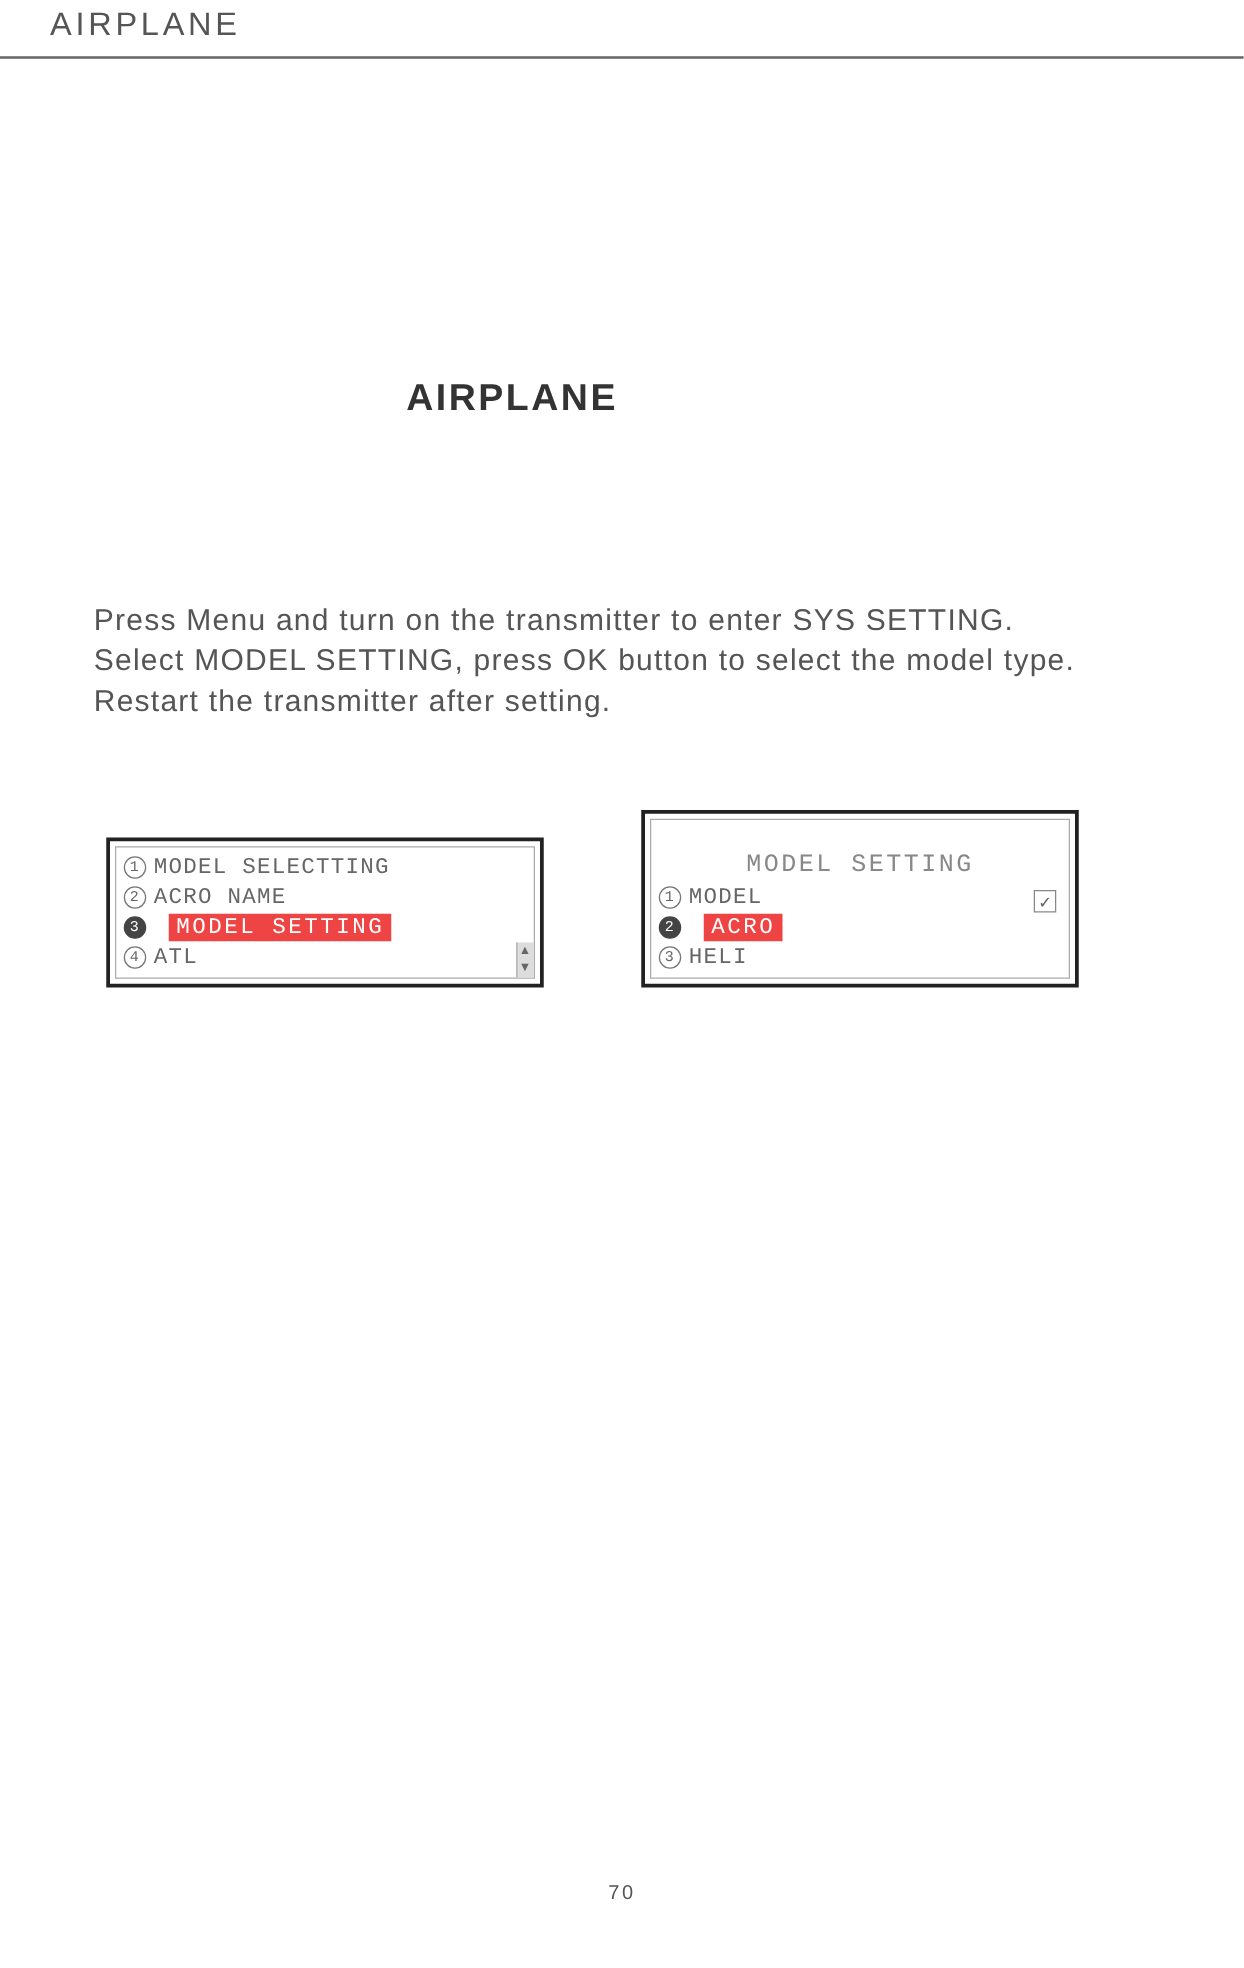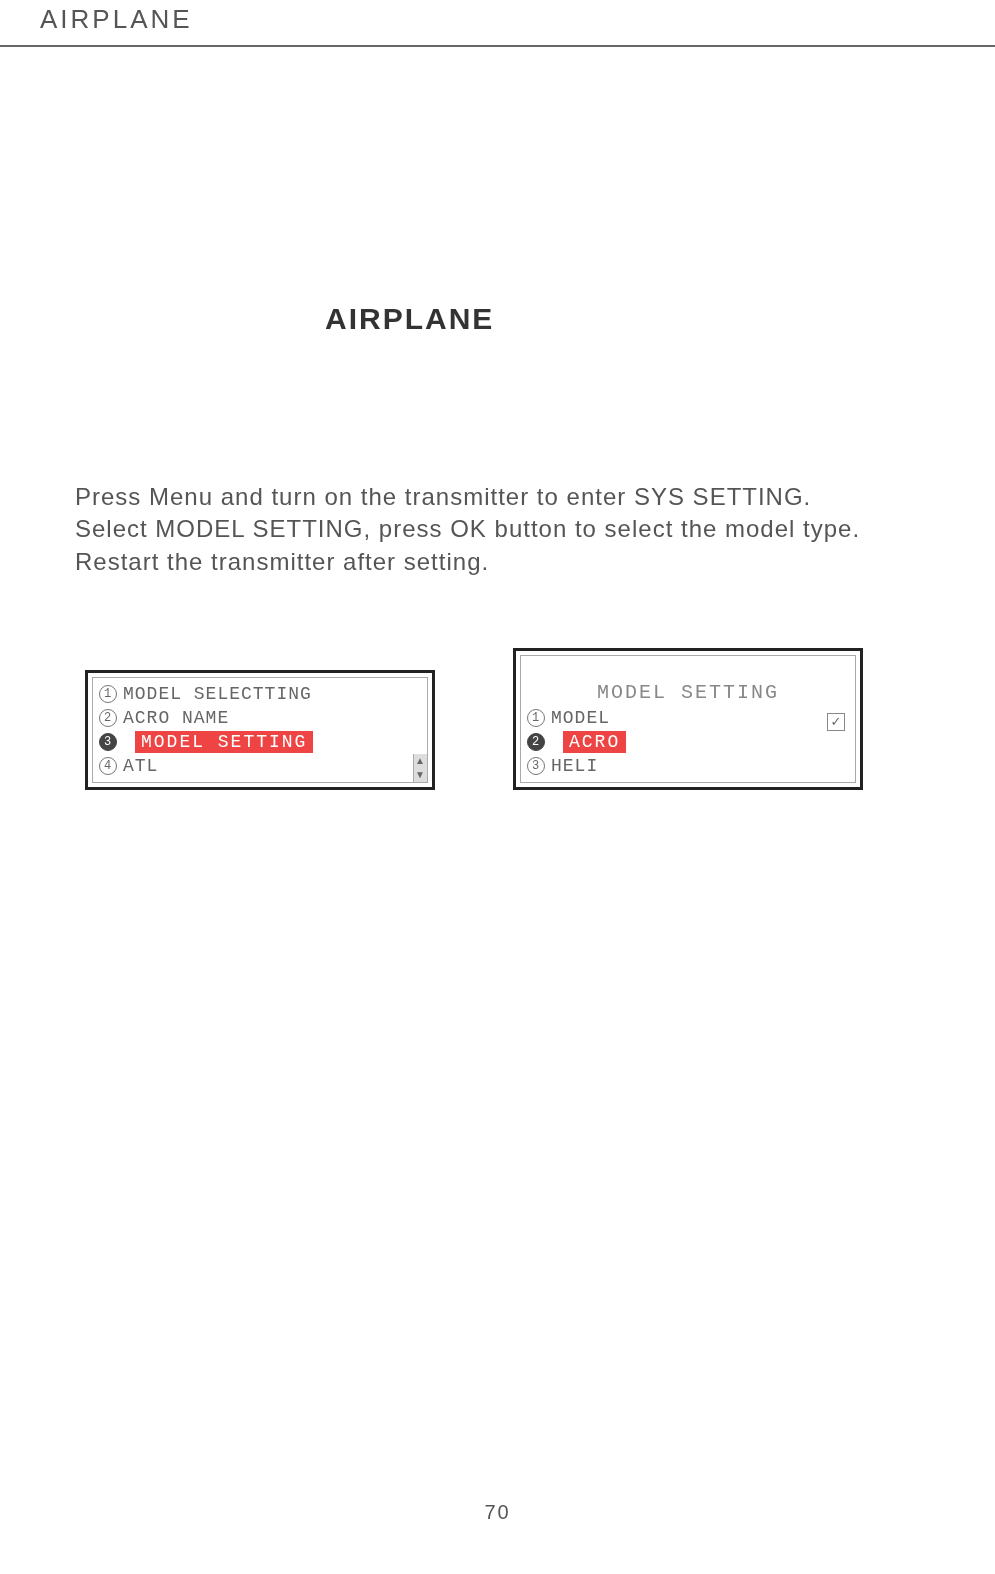--- a/index.html
+++ b/index.html
@@ -178,21 +178,21 @@
       position: absolute;
       right: 10px;
       top: 56px;
     }
 
     .page-number {
       position: absolute;
       bottom: 50px;
       left: 50%;
       transform: translateX(-50%);
-      font-size: 20px;
+      font-size: 16px;
       color: #555;
       letter-spacing: 2px;
     }
   </style>
 </head>
 <body>
 
 <div class="header">
   <span>AIRPLANE</span>
 </div>

